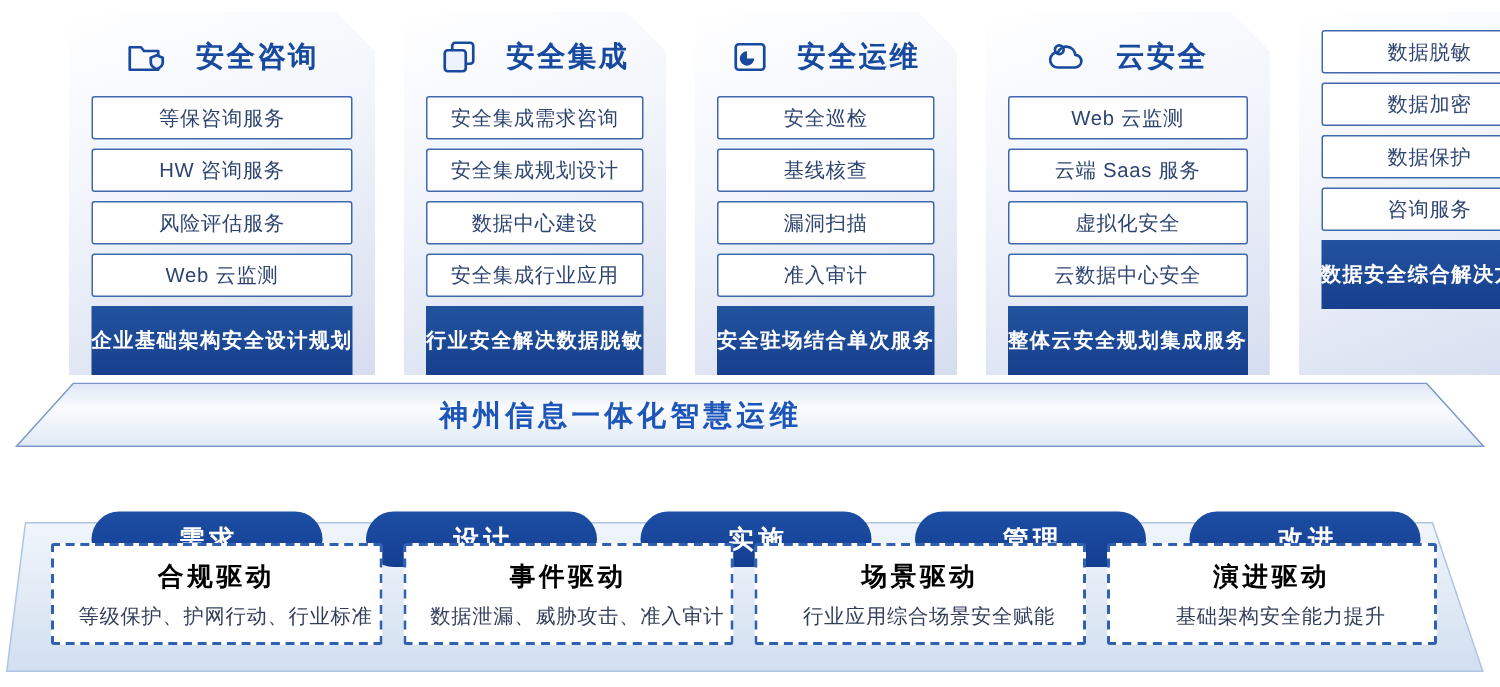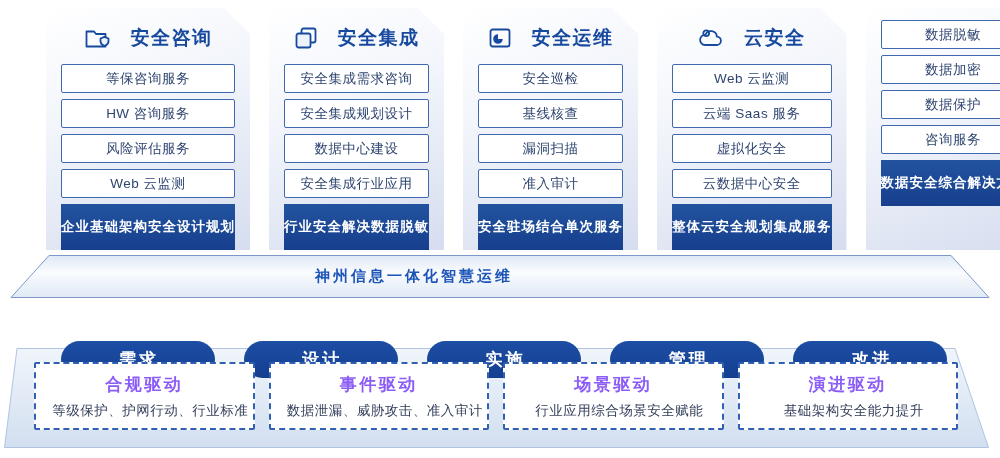--- a/index.html
+++ b/index.html
@@ -18,37 +18,37 @@
              display:flex;align-items:center;justify-content:center;
              font-size:13.5px;color:#2E4470;letter-spacing:0.5px;white-space:nowrap;}
   .card-footer{height:46px;margin-top:4px;background:linear-gradient(180deg,#22539F,#173F8D);
                display:flex;flex-direction:row;align-items:center;justify-content:center;
                color:#ffffff;font-weight:bold;font-size:13.5px;line-height:1.4;letter-spacing:1px;white-space:nowrap;}
 
   
   .banner-svg{position:absolute;left:0;top:255px;width:1000px;height:43px;}
   .banner-text{position:absolute;left:0;top:255px;width:828px;height:43px;
                display:flex;align-items:center;justify-content:center;
-               font-size:15px;font-weight:bold;color:#1D55B8;letter-spacing:3px;}
+               font-size:19px;font-weight:bold;color:#1D55B8;letter-spacing:3px;}
 
   
   .panel-svg{position:absolute;left:0;top:348px;width:1000px;height:100px;}
 
   
   .pills-row{position:absolute;left:46px;top:311px;width:916px;display:flex;}
   .pill-cell{flex:1;display:flex;justify-content:center;}
   .pill{width:154px;height:37px;border-radius:18.5px;background:linear-gradient(180deg,#1C4EA4,#143E90);
         display:flex;align-items:center;justify-content:center;
         color:#ffffff;font-weight:bold;font-size:17px;letter-spacing:3px;text-indent:3px;margin-top:30px;}
 
   
   .drivers-row{position:absolute;left:34px;top:362px;width:924px;display:flex;gap:14px;}
   .driver{flex:1;box-sizing:border-box;height:68px;background:#ffffff;border:2px dashed #3060B2;border-radius:2px;
           display:flex;flex-direction:column;align-items:center;justify-content:center;}
-  .driver-title{font-size:17px;font-weight:bold;color:#8b5cf6;letter-spacing:2.5px;margin-bottom:6px;white-space:nowrap;}
+  .driver-title{font-size:17px;font-weight:bold;color:#000000;letter-spacing:2.5px;margin-bottom:6px;white-space:nowrap;}
   .driver-desc{font-size:13.5px;color:#333E5A;letter-spacing:0.5px;white-space:nowrap;margin-left:12px;}
 </style>
 </head>
 <body>
 
 <div class="stage">
 
   <div class="cards-row">
 
     <div class="card">

